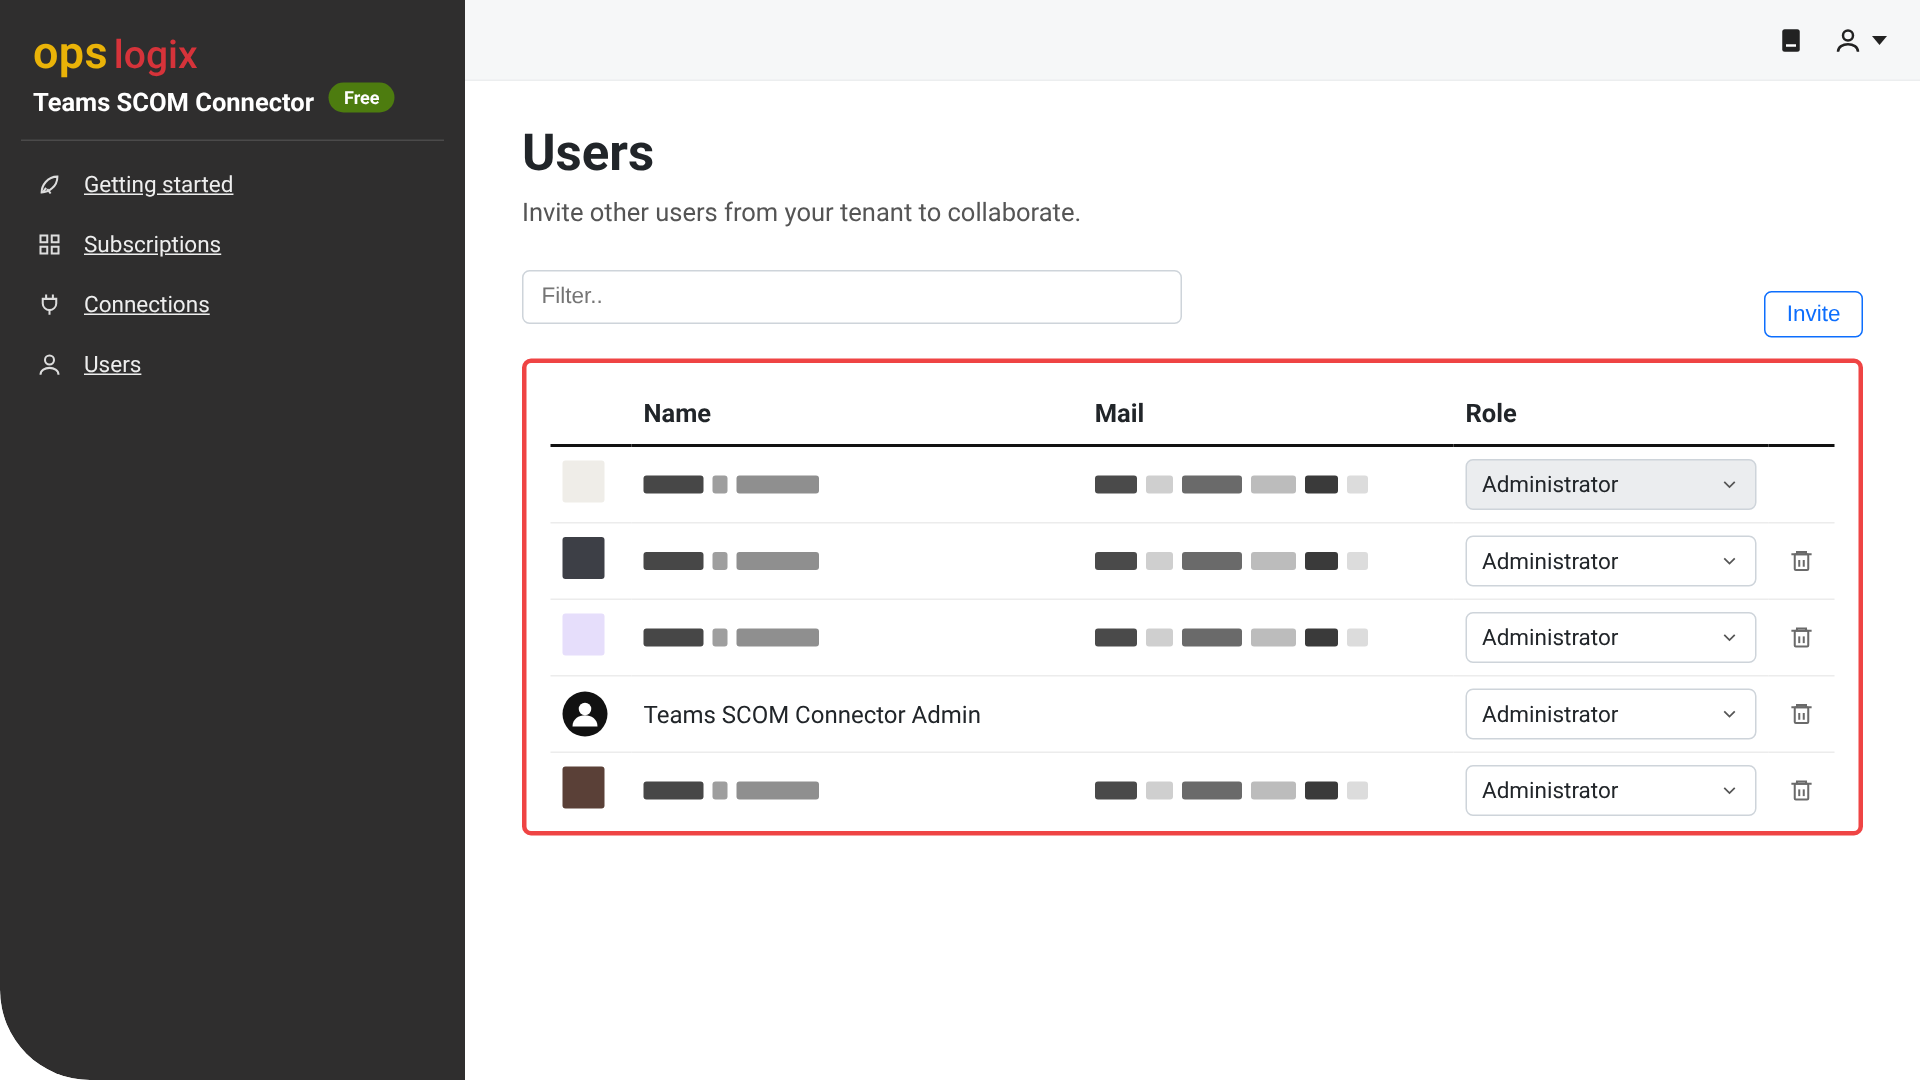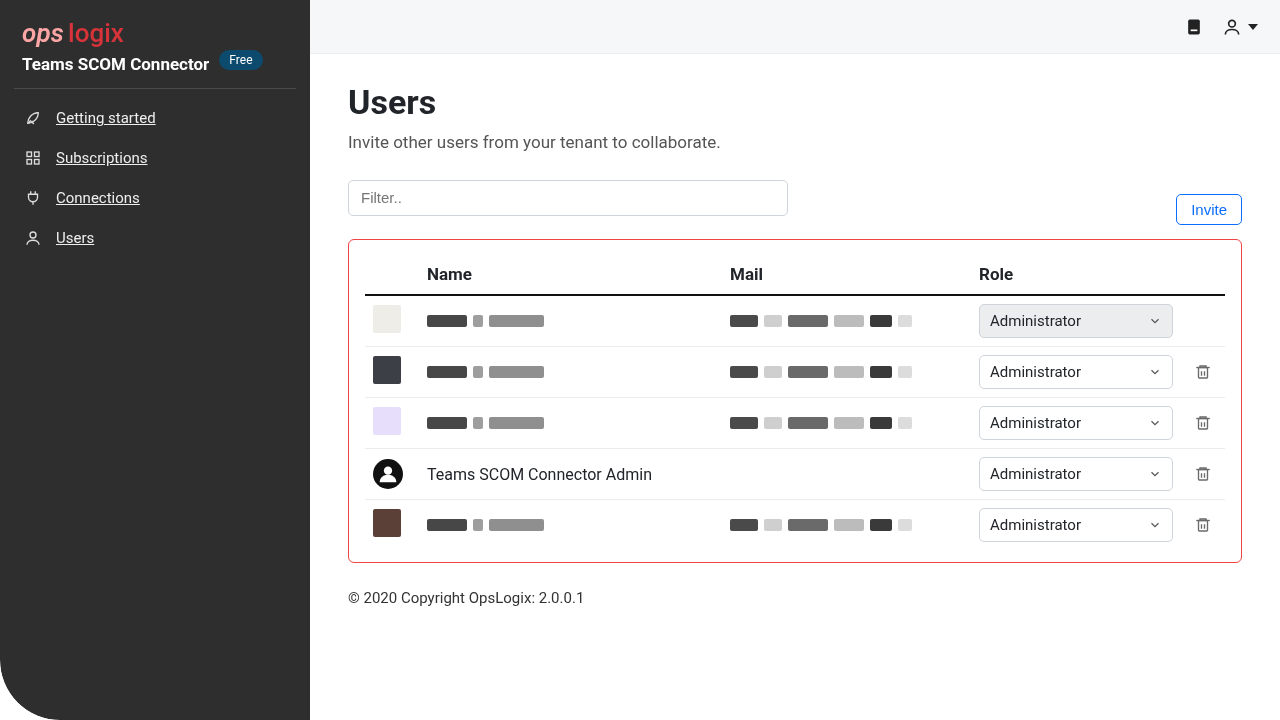--- a/index.html
+++ b/index.html
@@ -21,26 +21,26 @@
   
   .sidebar {
     width: 310px;
     background: #2f2e2e;
     color: #fff;
     display: flex;
     flex-direction: column;
     padding: 18px 14px 14px 14px;
   }
   .brand { display: flex; align-items: baseline; gap: 4px; padding-left: 8px; }
-  .brand .brand-ops { color: #fca5a5; font-weight: 600; font-size: 26px; letter-spacing: .2px; font-style: italic; }
+  .brand .brand-ops { color: #eab308; font-weight: 600; font-size: 30px; letter-spacing: .2px; }
   .brand .brand-logix { color: #d6333a; font-weight: 500; font-size: 26px; }
   .product-line { display:flex; align-items:center; gap:10px; padding-left: 8px; margin-top: 6px; }
   .product { color: #fff; font-weight: 700; font-size: 17px; }
   .tier {
-    background: #0c4a6e; color:#fff; font-weight:400; font-size:12px;
+    background: #4d7c0f; color:#fff; font-weight:700; font-size:12px;
     border-radius: 12px; padding: 3px 10px 3px 10px; display:inline-block;
     margin-top: -8px;
   }
   .side-divider { border: none; border-top: 1px solid #4b4a4a; margin: 14px 0 10px 0; }
   .nav { display:flex; flex-direction:column; gap:2px; }
   .nav-item {
     display:flex; align-items:center; gap:14px;
     padding: 10px 10px; border-radius: 6px;
     color:#eee; font-size:15px; cursor:pointer;text-decoration:underline;
   }
@@ -67,21 +67,21 @@
   .filter-input {
     width: 440px; height: 36px; border:1px solid #ced4da; border-radius: 5px;
     padding: 0 12px; font-size:15px; color:#495057;
   }
   .invite-btn {
     border:1px solid #0d6efd; color:#0d6efd; background:#fff; border-radius:5px;
     padding: 6px 14px; font-size:15px; cursor:pointer;margin-top:24px;
   }
 
   .card {
-    border:1px solid #ef4444; border-radius:6px; background:#fff; padding: 14px 16px 12px 16px;
+    border:3px solid #ef4444; border-radius:6px; background:#fff; padding: 14px 16px 2px 16px;
     box-shadow: 0 0 0 rgba(0,0,0,0);
   }
 
   table.users { width:100%; border-collapse: collapse; }
   table.users thead th {
     text-align:left; font-size:17px; font-weight:700; padding: 10px 8px;
     border-bottom: 2px solid #111;
   }
   table.users td { padding: 8px 8px; border-bottom: 1px solid #ececec; vertical-align:middle; font-size:16px; }
   table.users tr:last-child td { border-bottom: none; }
@@ -354,16 +354,15 @@
                       <rect x="6" y="6" width="12" height="14" rx="1"></rect>
                       <line x1="10" y1="11" x2="10" y2="17"></line>
                       <line x1="14" y1="11" x2="14" y2="17"></line>
                     </svg>
                   </span></td>
               </tr>
             </tbody>
         </table>
       </div>
 
-      <div class="footer">© 2020 Copyright OpsLogix: 2.0.0.1</div>
     </div>
   </div>
 </div>
 
 </body></html>

